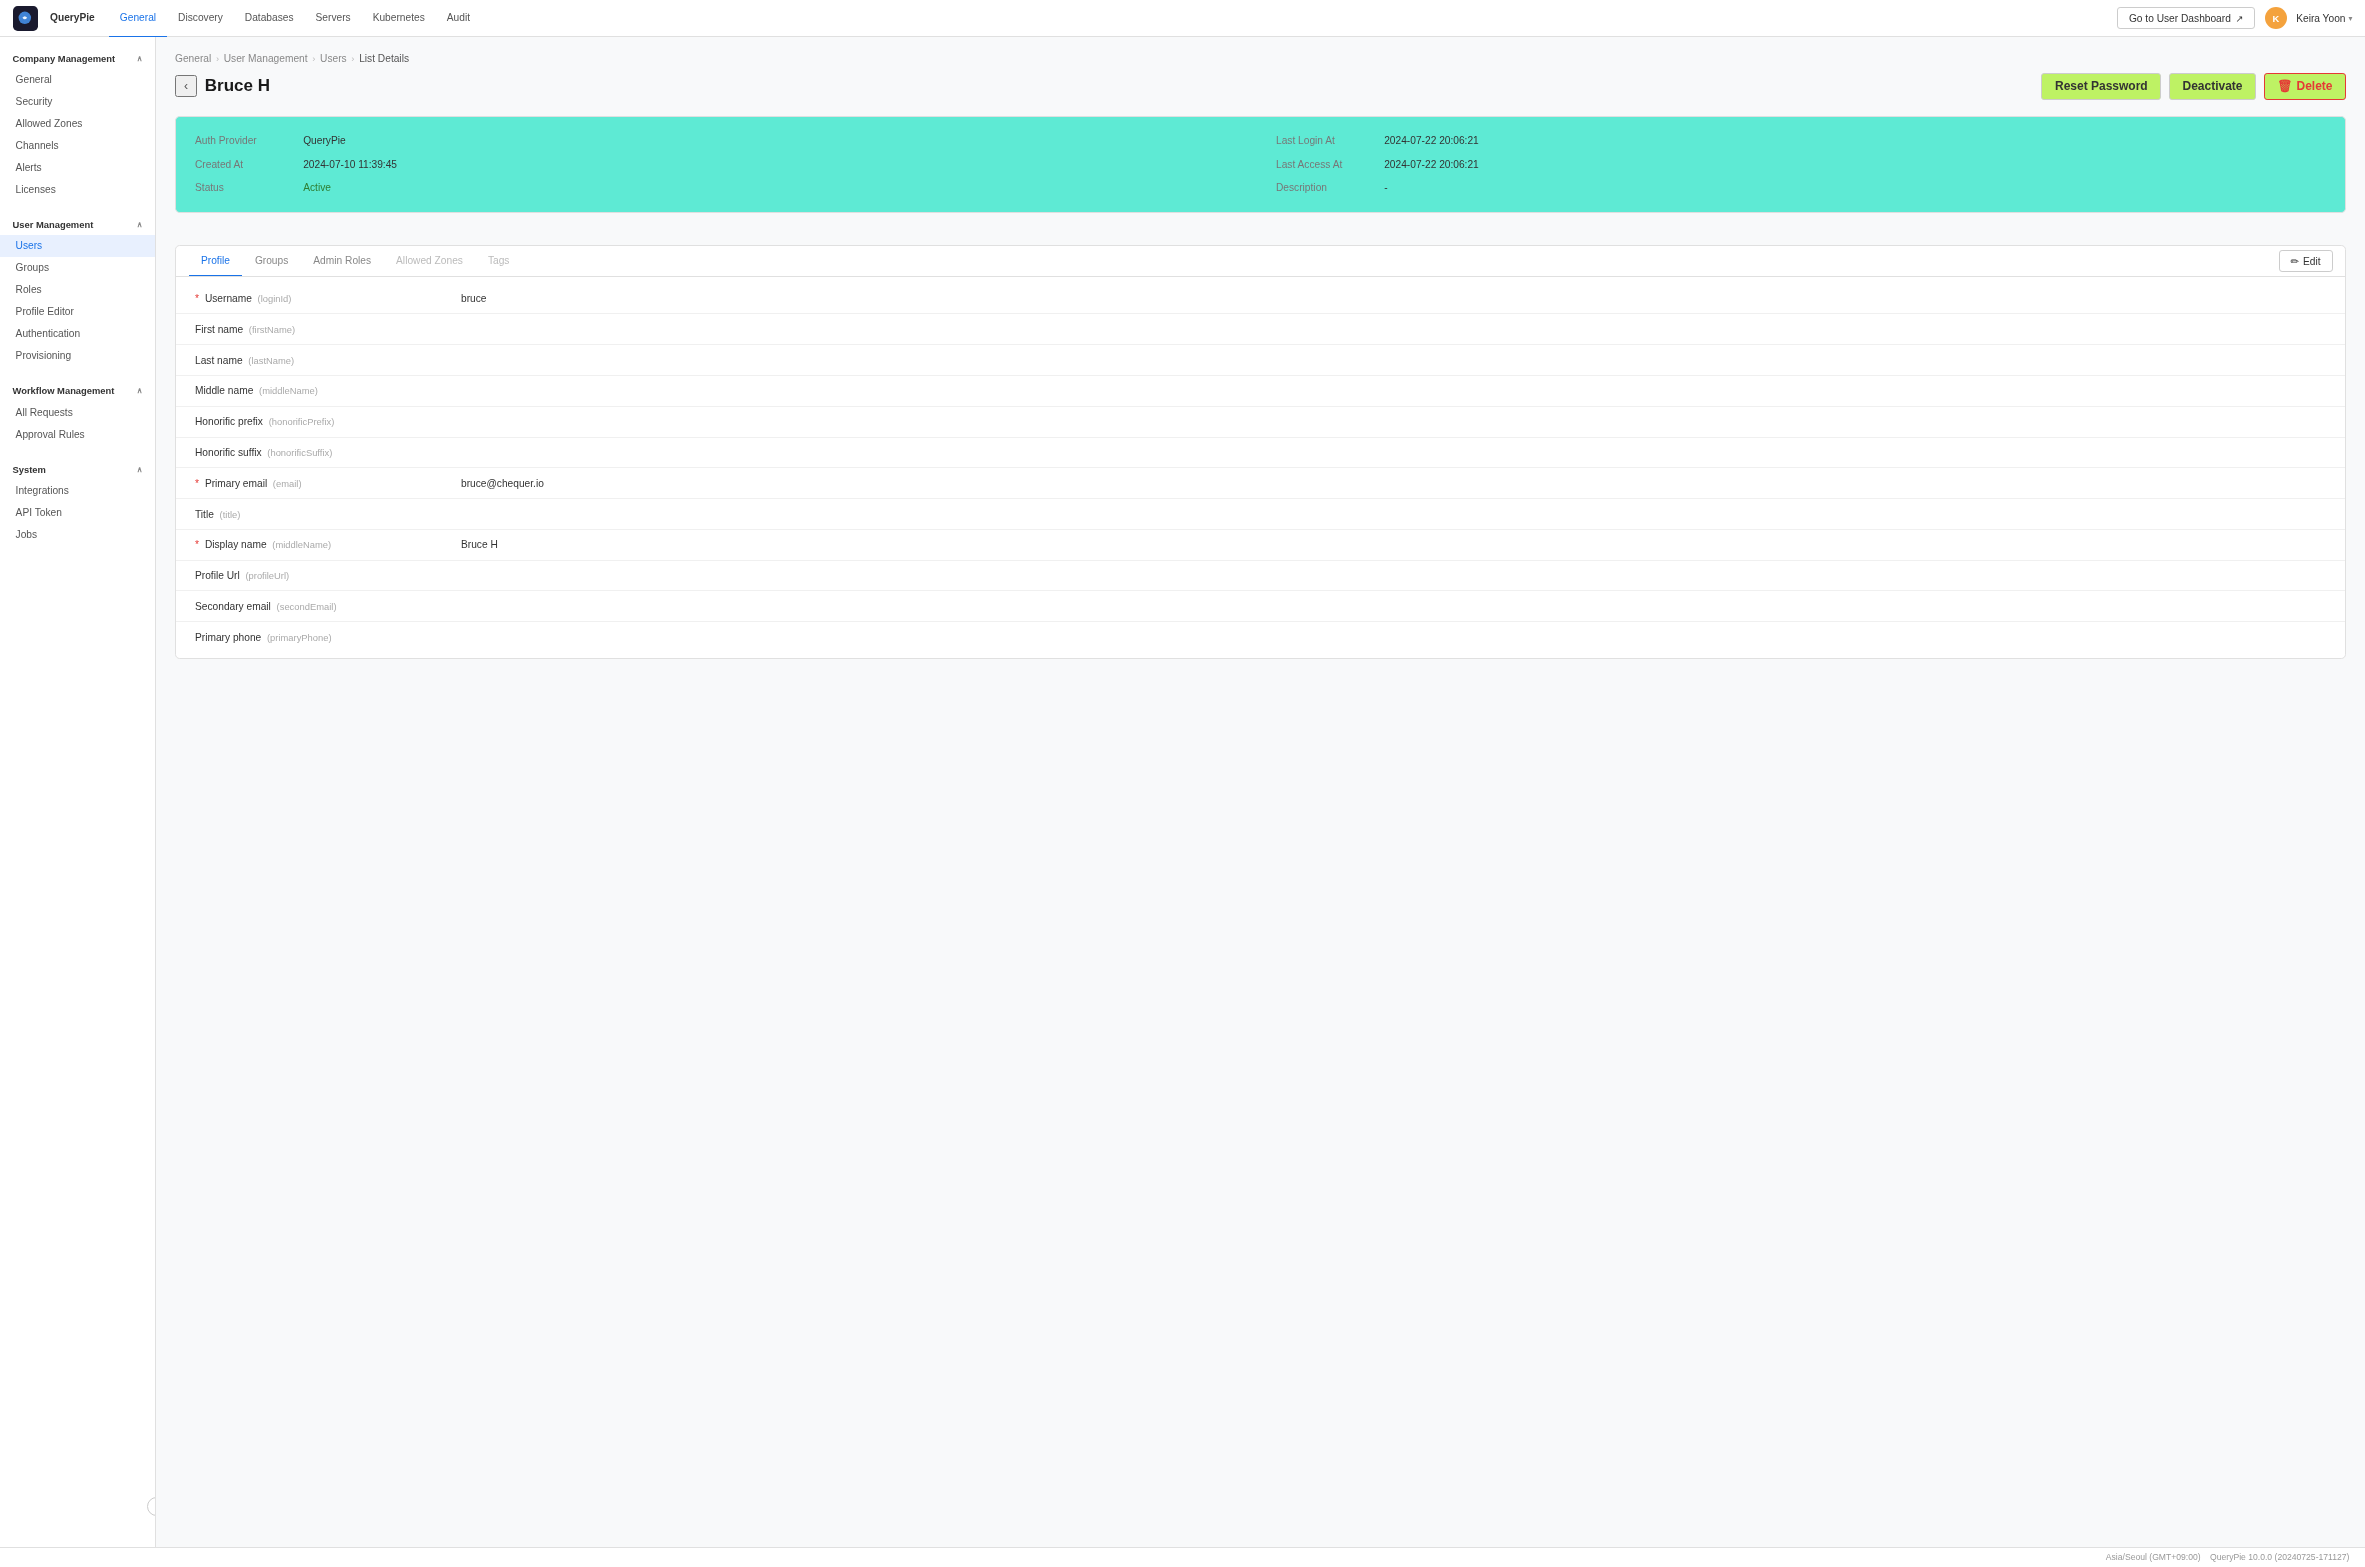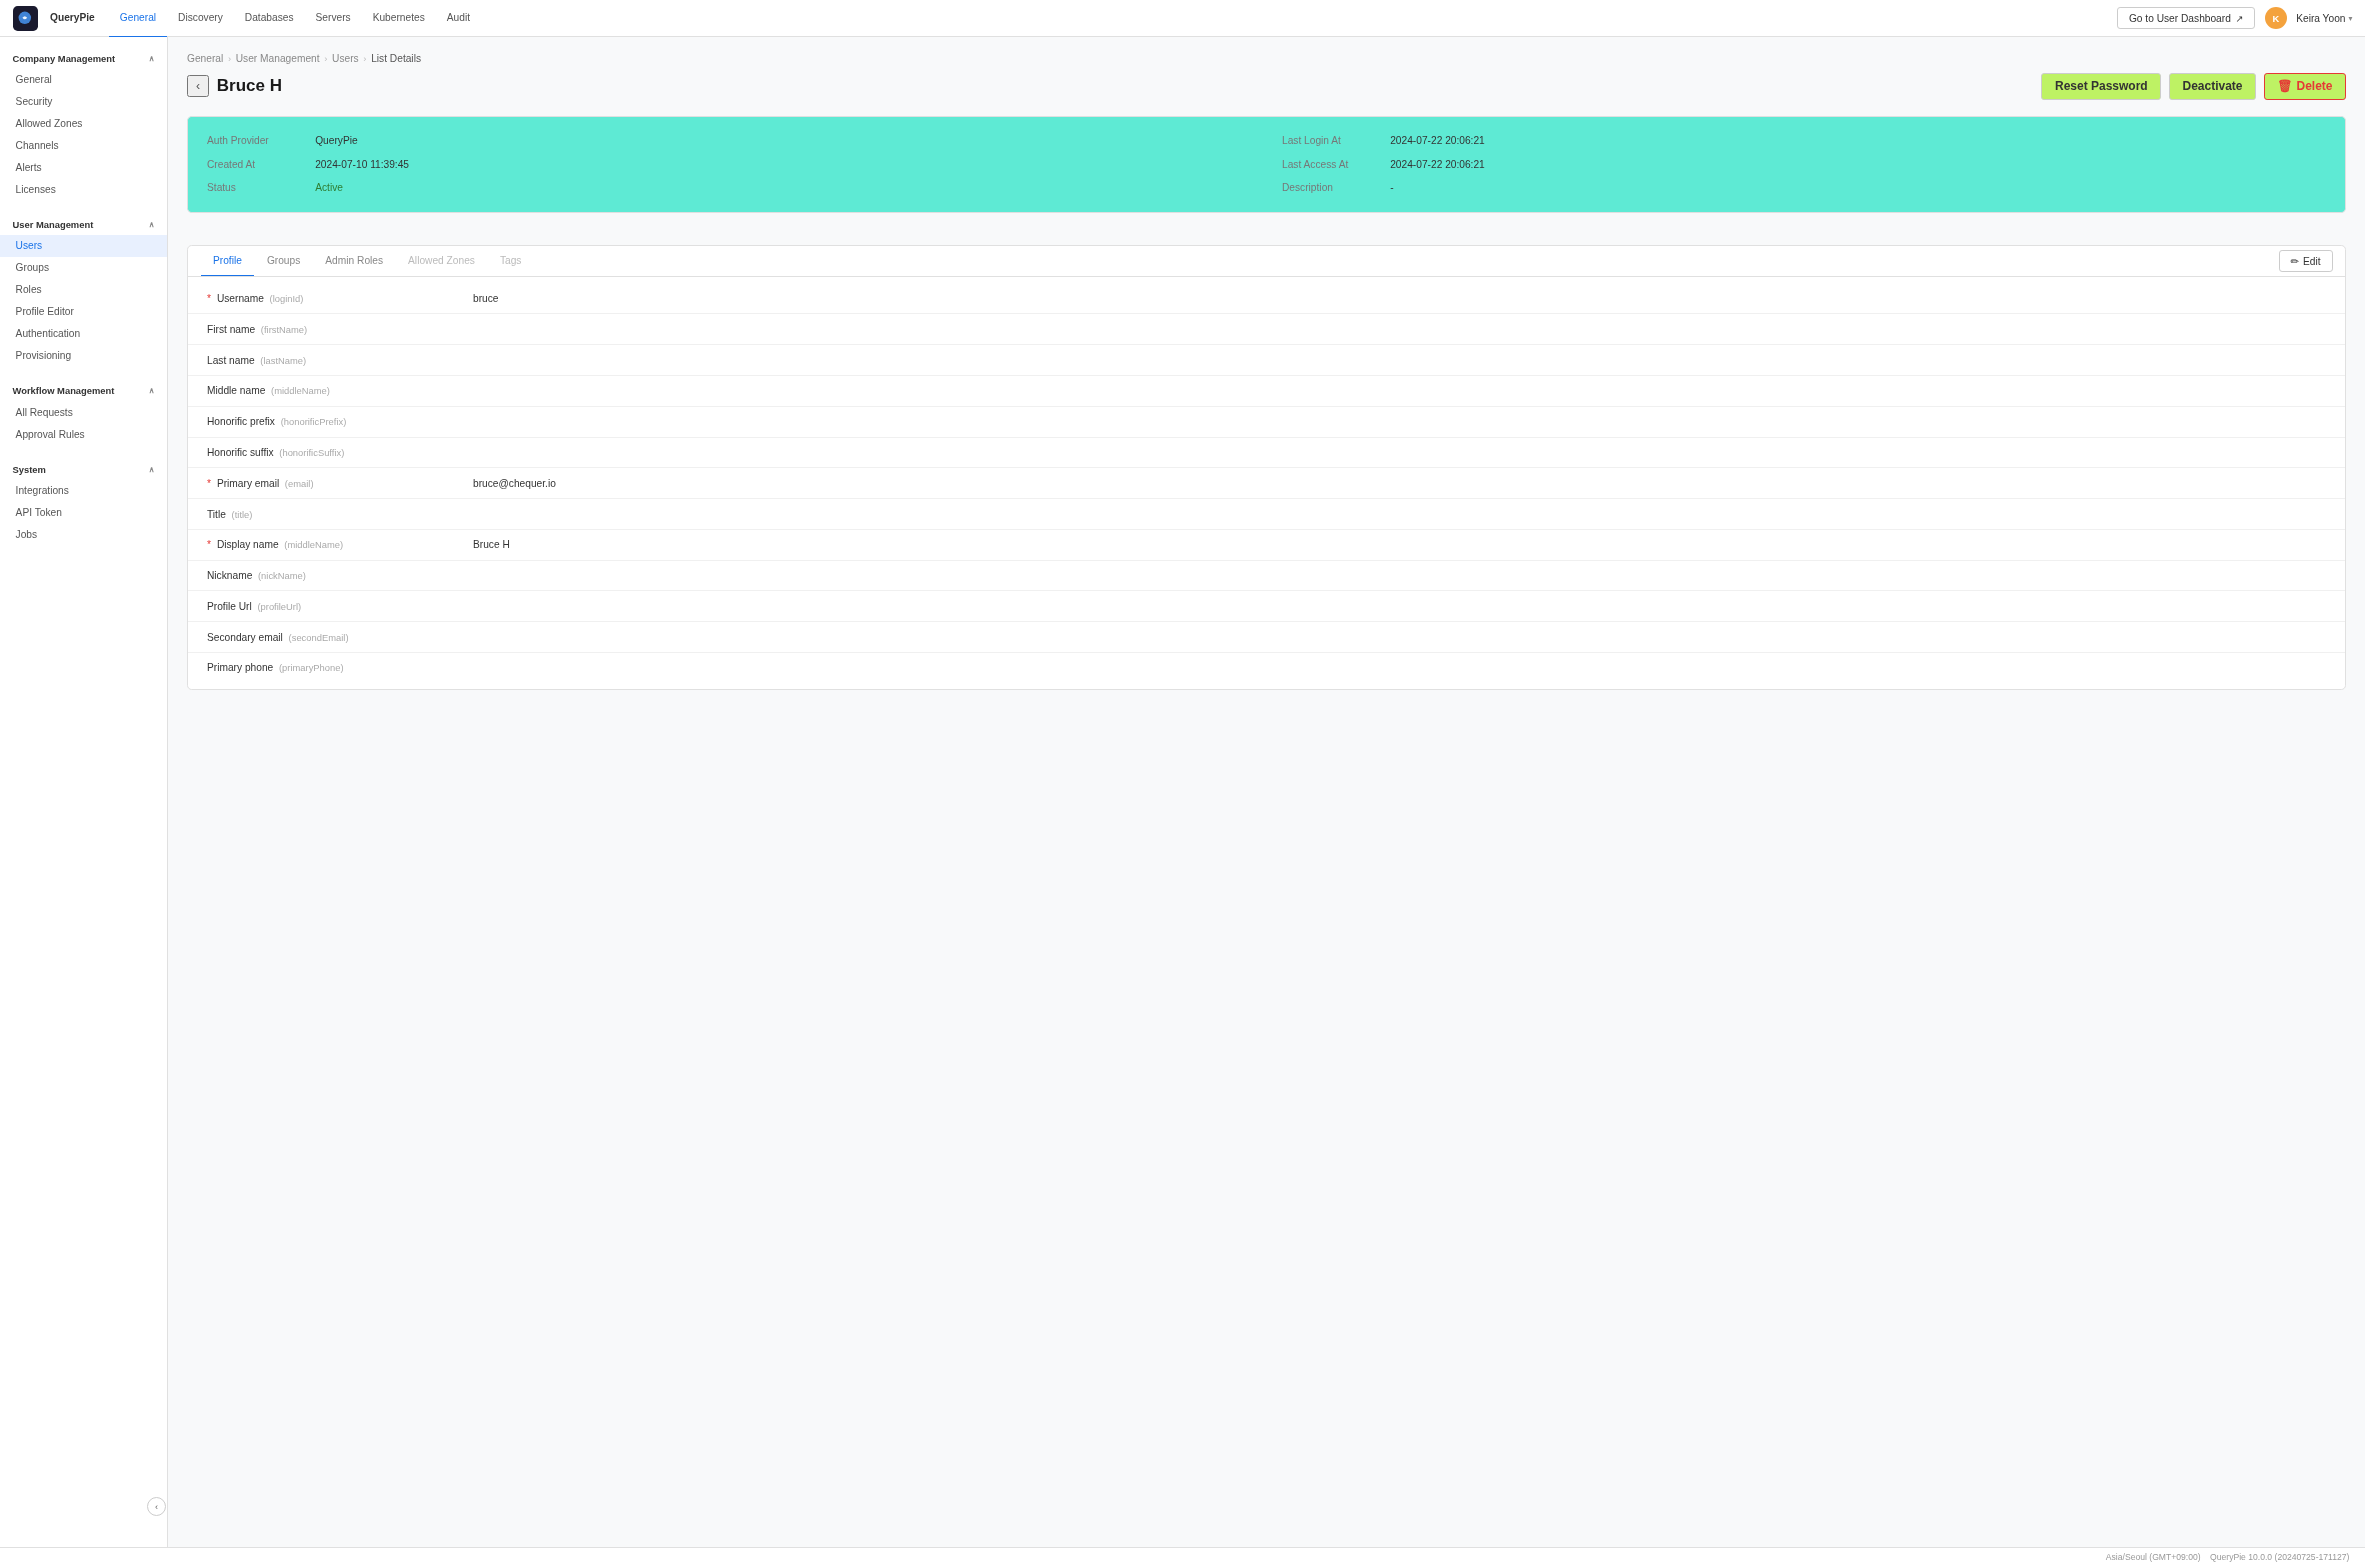--- a/index.html
+++ b/index.html
@@ -13,21 +13,21 @@
     .nav-item.active { color: #1a73e8; border-bottom: 1.6px solid #1a73e8; font-weight: 500; }
     .nav-right { margin-left: auto; display: flex; align-items: center; gap: 9.4px; }
     .go-to-dashboard { display: flex; align-items: flex-end; gap: 4.7px; padding: 4.7px 11px; border: 0.8px solid #ccc; border-radius: 3.1px; font-size: 10.2px; cursor: pointer; background: #fff; color: #333; }
     .user-avatar { width: 22px; height: 22px; border-radius: 50%; background: #f4a23d; display: flex; align-items: center; justify-content: center; font-size: 9.4px; font-weight: bold; color: #fff; }
     .user-name { font-size: 10.2px; color: #333; cursor: pointer; display: flex; align-items: center; gap: 3.1px; }
 
     
     .main-layout { display: flex; flex: 1; overflow: hidden; }
 
     
-    .sidebar { width: 168px; background: #fff; border-right: 0.8px solid #e0e0e0; overflow-y: auto; flex-shrink: 0; padding-bottom: 31px; }
+    .sidebar { width: 156px; background: #fff; border-right: 0.8px solid #e0e0e0; overflow-y: auto; flex-shrink: 0; padding-bottom: 31px; }
     .sidebar-section { padding: 12.5px 0 3.1px 0; }
     .sidebar-section-header { display: flex; align-items: center; justify-content: space-between; padding: 3.1px 12.5px 4.7px 12.5px; font-size: 9.4px; font-weight: 600; color: #333; cursor: pointer; }
     .sidebar-section-header .chevron { font-size: 7.8px; color: #888; }
     .sidebar-item { padding: 5.5px 12.5px 5.5px 15.6px; font-size: 10.2px; color: #555; cursor: pointer; border-radius: 0; }
     .sidebar-item.active { background: #e8f0fe; color: #1a73e8; font-weight: 500; }
     .sidebar-collapse-btn { position: absolute; bottom: 31px; left: 147px; width: 19px; height: 19px; border-radius: 50%; background: #fff; border: 0.8px solid #ccc; display: flex; align-items: center; justify-content: center; cursor: pointer; font-size: 9.4px; color: #666; z-index: 10; }
 
     
     .content { flex: 1; overflow-y: auto; padding: 15.6px 19px; background: #f8f9fa; }
     .breadcrumb { display: flex; align-items: center; gap: 4.7px; font-size: 10.2px; color: #888; margin-bottom: 9.4px; }
@@ -256,24 +256,20 @@
           </div>
           <div class="profile-field">
             <div class="field-label"><span class="field-name">Title</span><span class="field-key"> (title)</span></div>
             <div class="field-value"></div>
           </div>
           <div class="profile-field">
             <div class="field-label"><span class="field-required">* </span><span class="field-name">Display name</span><span class="field-key"> (middleName)</span></div>
             <div class="field-value">Bruce H</div>
           </div>
           <div class="profile-field">
-            <div class="field-label"><span class="field-name">Nickname</span><span class="field-key"> (nickName)</span></div>
-            <div class="field-value"></div>
-          </div>
-          <div class="profile-field">
             <div class="field-label"><span class="field-name">Profile Url</span><span class="field-key"> (profileUrl)</span></div>
             <div class="field-value"></div>
           </div>
           <div class="profile-field">
             <div class="field-label"><span class="field-name">Secondary email</span><span class="field-key"> (secondEmail)</span></div>
             <div class="field-value"></div>
           </div>
           <div class="profile-field">
             <div class="field-label"><span class="field-name">Primary phone</span><span class="field-key"> (primaryPhone)</span></div>
             <div class="field-value"></div>

